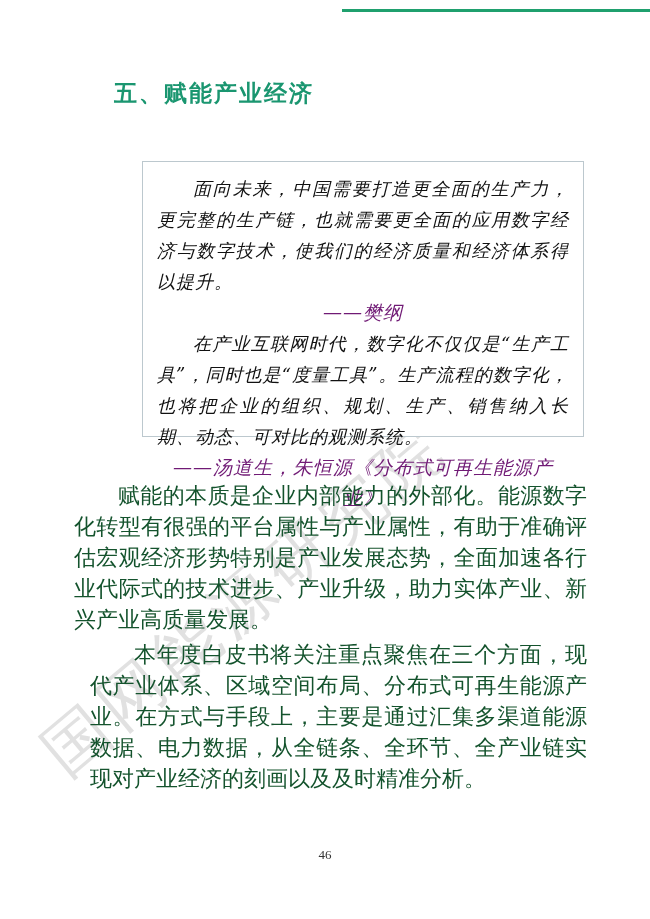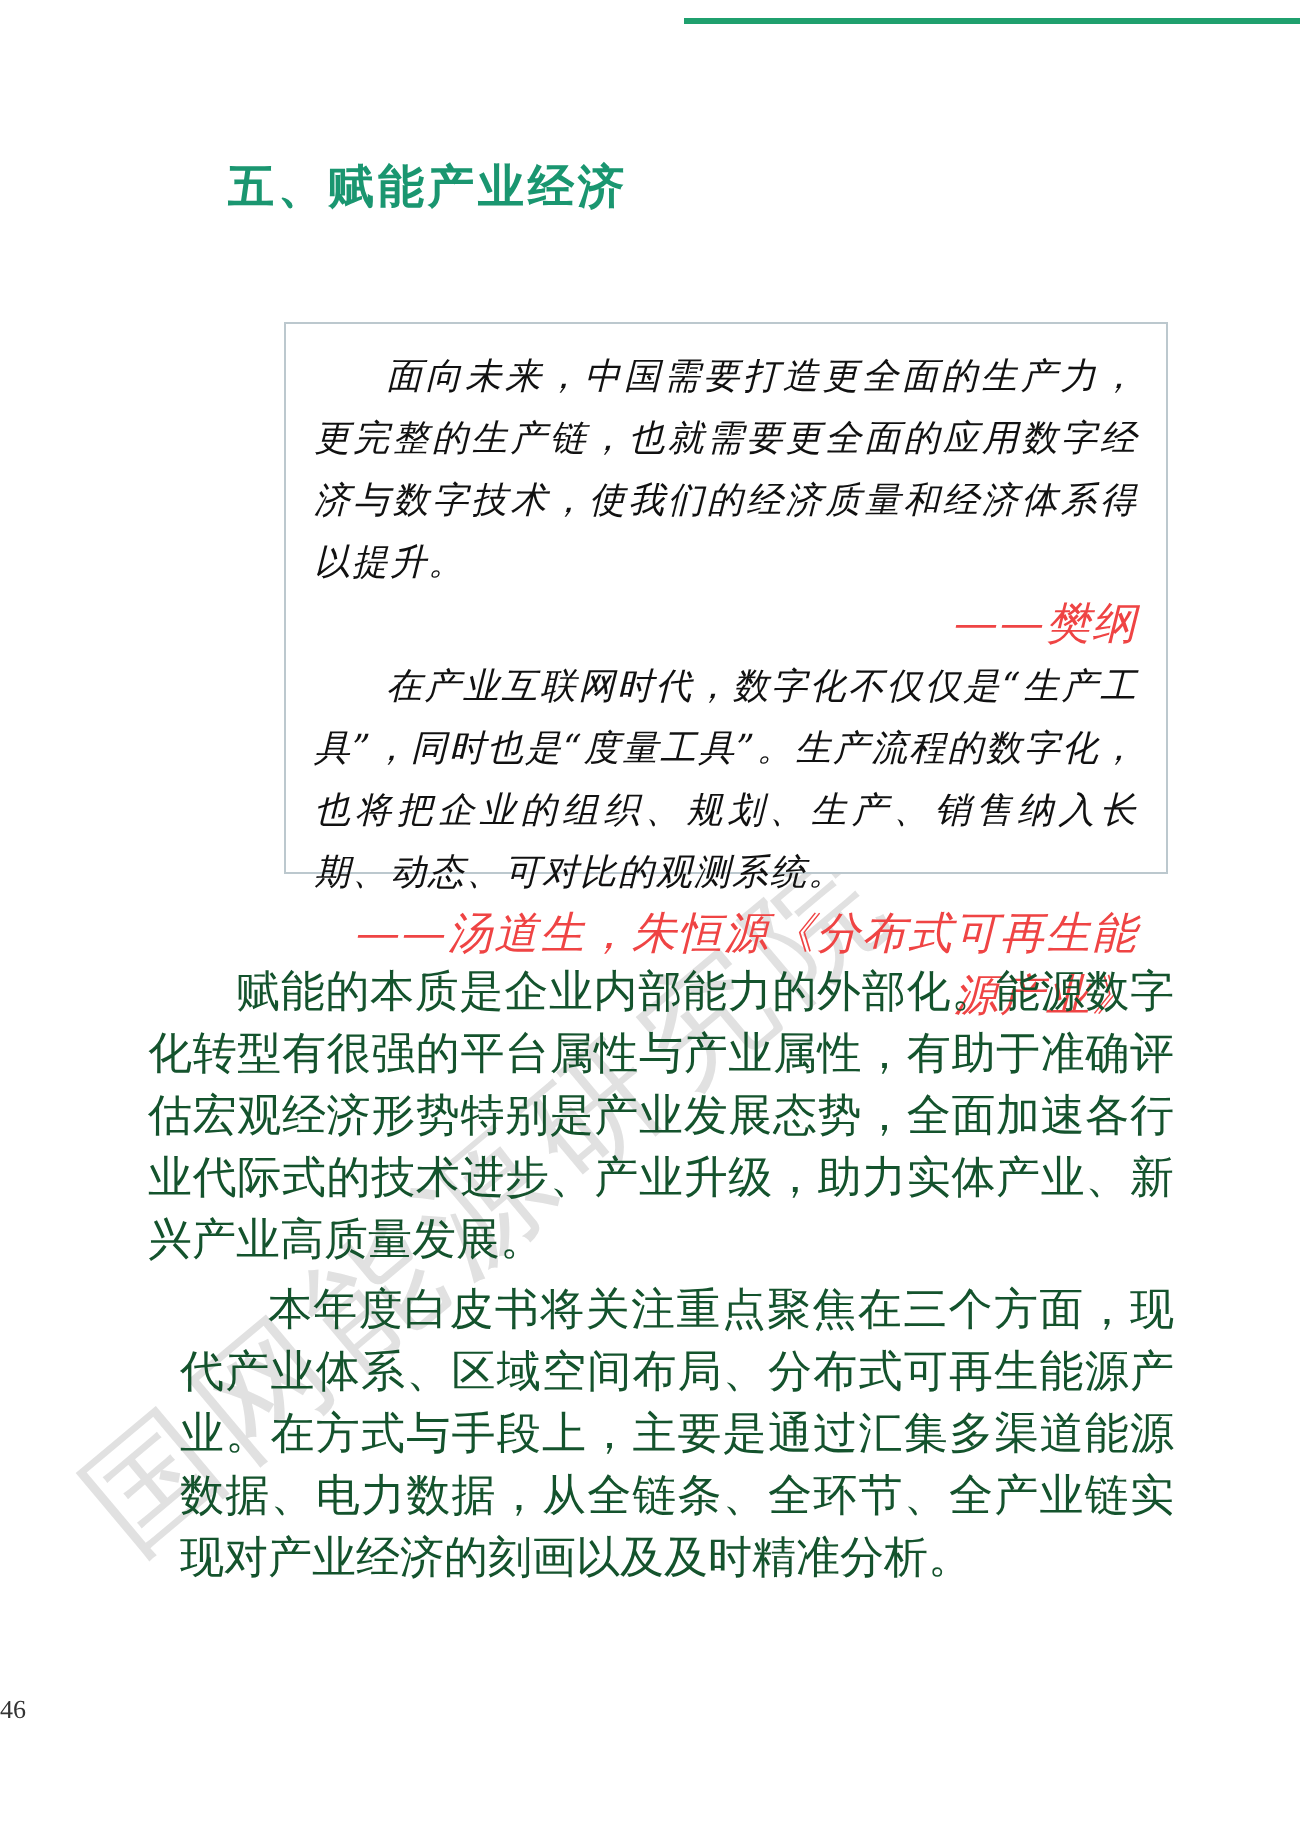--- a/index.html
+++ b/index.html
@@ -67,25 +67,25 @@
     line-height: 31px;
     letter-spacing: 1px;
     text-align: justify;
     text-indent: 2em;
     color: #111111;
   }
   .quote-attribution {
     margin: 0;
     font-family: "DejaVu Serif", serif;
     font-style: italic;
-    font-size: 22px;
+    font-size: 19px;
     line-height: 31px;
     letter-spacing: 1px;
-    text-align: right;
-    color: #ef4444;
+    text-align: center;
+    color: #701a75;
   }
   .body-text {
     position: absolute;
     top: 480px;
     left: 74px;
     width: 513px;
     z-index: 2;
   }
   .body-paragraph {
     margin: 0;
@@ -95,20 +95,21 @@
     text-align: justify;
     text-indent: 2em;
     color: #14532d;
   }
   .body-paragraph + .body-paragraph { margin-top: 4px; margin-left: 16px; }
   .page-number {
     position: absolute;
     top: 847px;
     left: 0;
     width: 100%;
+    text-align: center;
     font-family: "Liberation Serif", serif;
     font-size: 13px;
     color: #333333;
   }
 </style>
 </head>
 <body>
 
 <div class="page">
 

